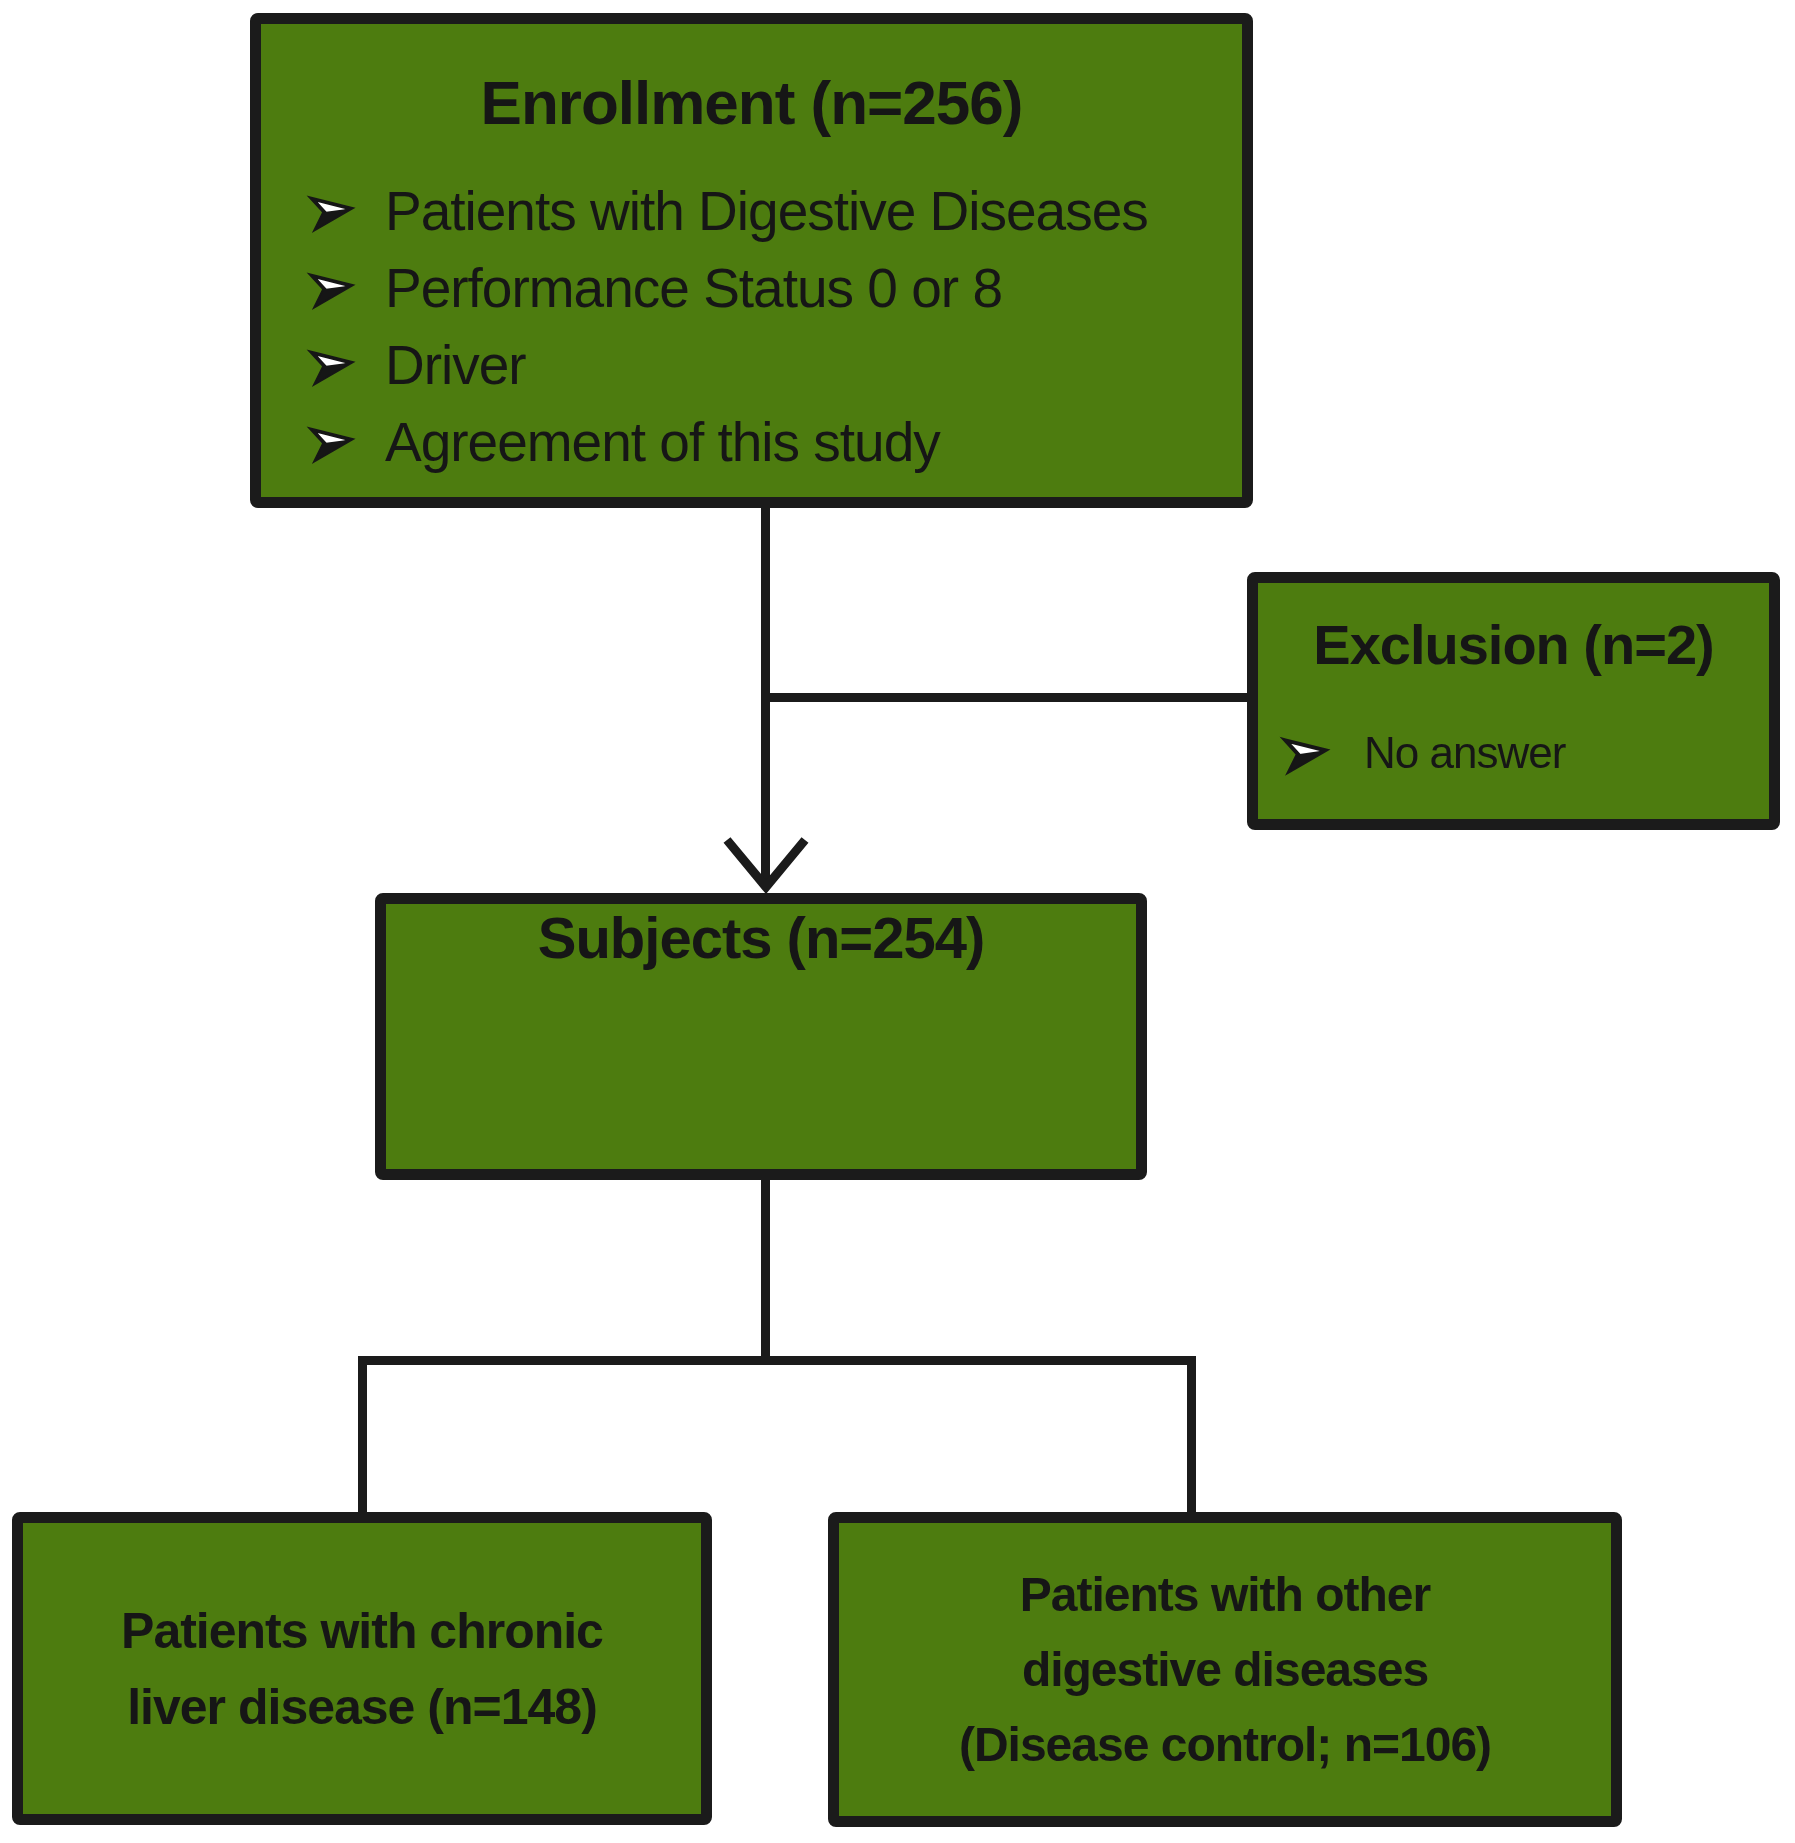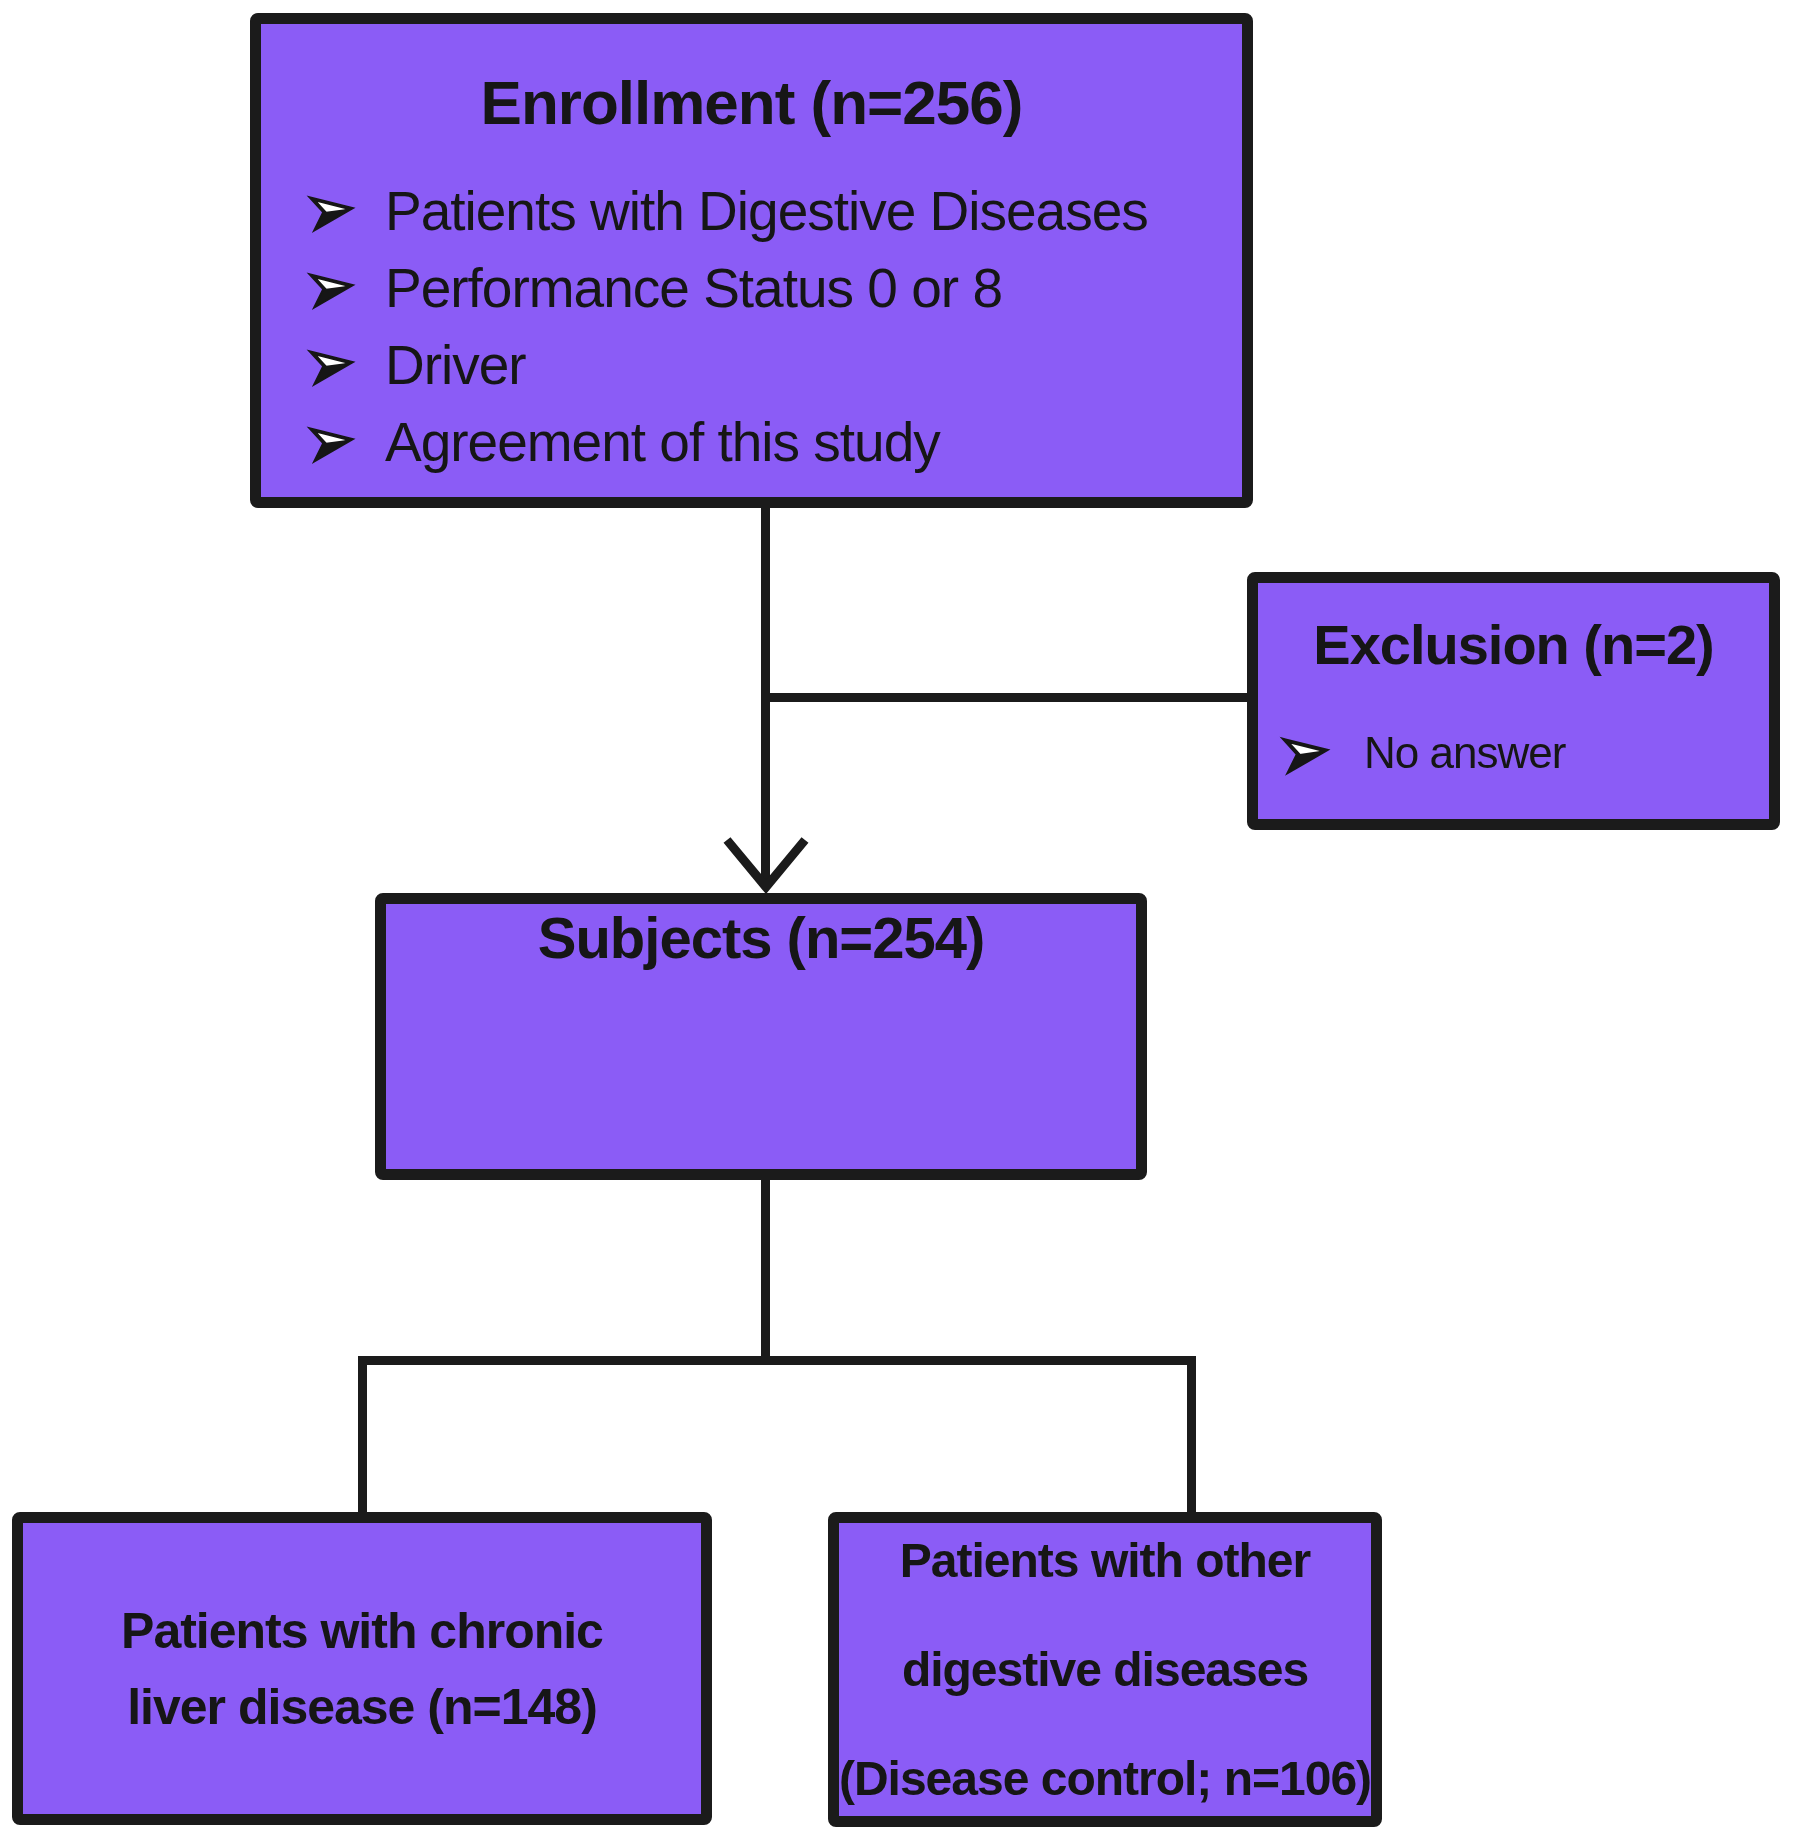--- a/index.html
+++ b/index.html
@@ -10,21 +10,21 @@
     background: #ffffff;
     font-family: "Liberation Sans", sans-serif;
     color: #161616;
     overflow: hidden;
   }
   .box {
     position: absolute;
     box-sizing: border-box;
     border: 11px solid #1b1b1b;
     border-radius: 8px;
-    background: #8b5cf6;
+    background: #4d7c0f;
   }
   .line { position: absolute; background: #1b1b1b; }
   .title { font-weight: 700; letter-spacing: -1px; white-space: nowrap; }
   .bullet-row { display: flex; align-items: center; text-align: right; }
   .bullet-icon { flex: none; transform: rotate(-8deg); }
   .bullet-text { white-space: nowrap; letter-spacing: -1px; }
 
   
   #enrollment { left: 250px; top: 13px; width: 1003px; height: 495px; }
   #enrollment .title {
@@ -54,21 +54,21 @@
   #subjects .title { font-size: 58px; }
 
   
   .bottom-box {
     display: flex; flex-direction: column;
     align-items: center; justify-content: center;
     text-align: center;
   }
   #chronic-liver { left: 12px; top: 1512px; width: 700px; height: 313px; }
   #chronic-liver .bline { font-weight: 700; font-size: 50px; line-height: 76px; letter-spacing: -1px; white-space: nowrap; }
-  #disease-control { left: 828px; top: 1512px; width: 554px; height: 315px; justify-content: space-between; }
+  #disease-control { left: 828px; top: 1512px; width: 794px; height: 315px; }
   #disease-control .bline { font-weight: 700; font-size: 48px; line-height: 75px; letter-spacing: -1px; white-space: nowrap; }
 
   
   #v-line-1 { left: 761px; top: 508px; width: 9px; height: 378px; }
   #h-exclusion-line { left: 761px; top: 693px; width: 486px; height: 9px; }
   #v-line-2 { left: 761px; top: 1180px; width: 9px; height: 185px; }
   #split-line { left: 358px; top: 1356px; width: 838px; height: 9px; }
   #left-branch { left: 358px; top: 1356px; width: 9px; height: 156px; }
   #right-branch { left: 1187px; top: 1356px; width: 9px; height: 156px; }
   #down-arrowhead { position: absolute; left: 721px; top: 835px; }

